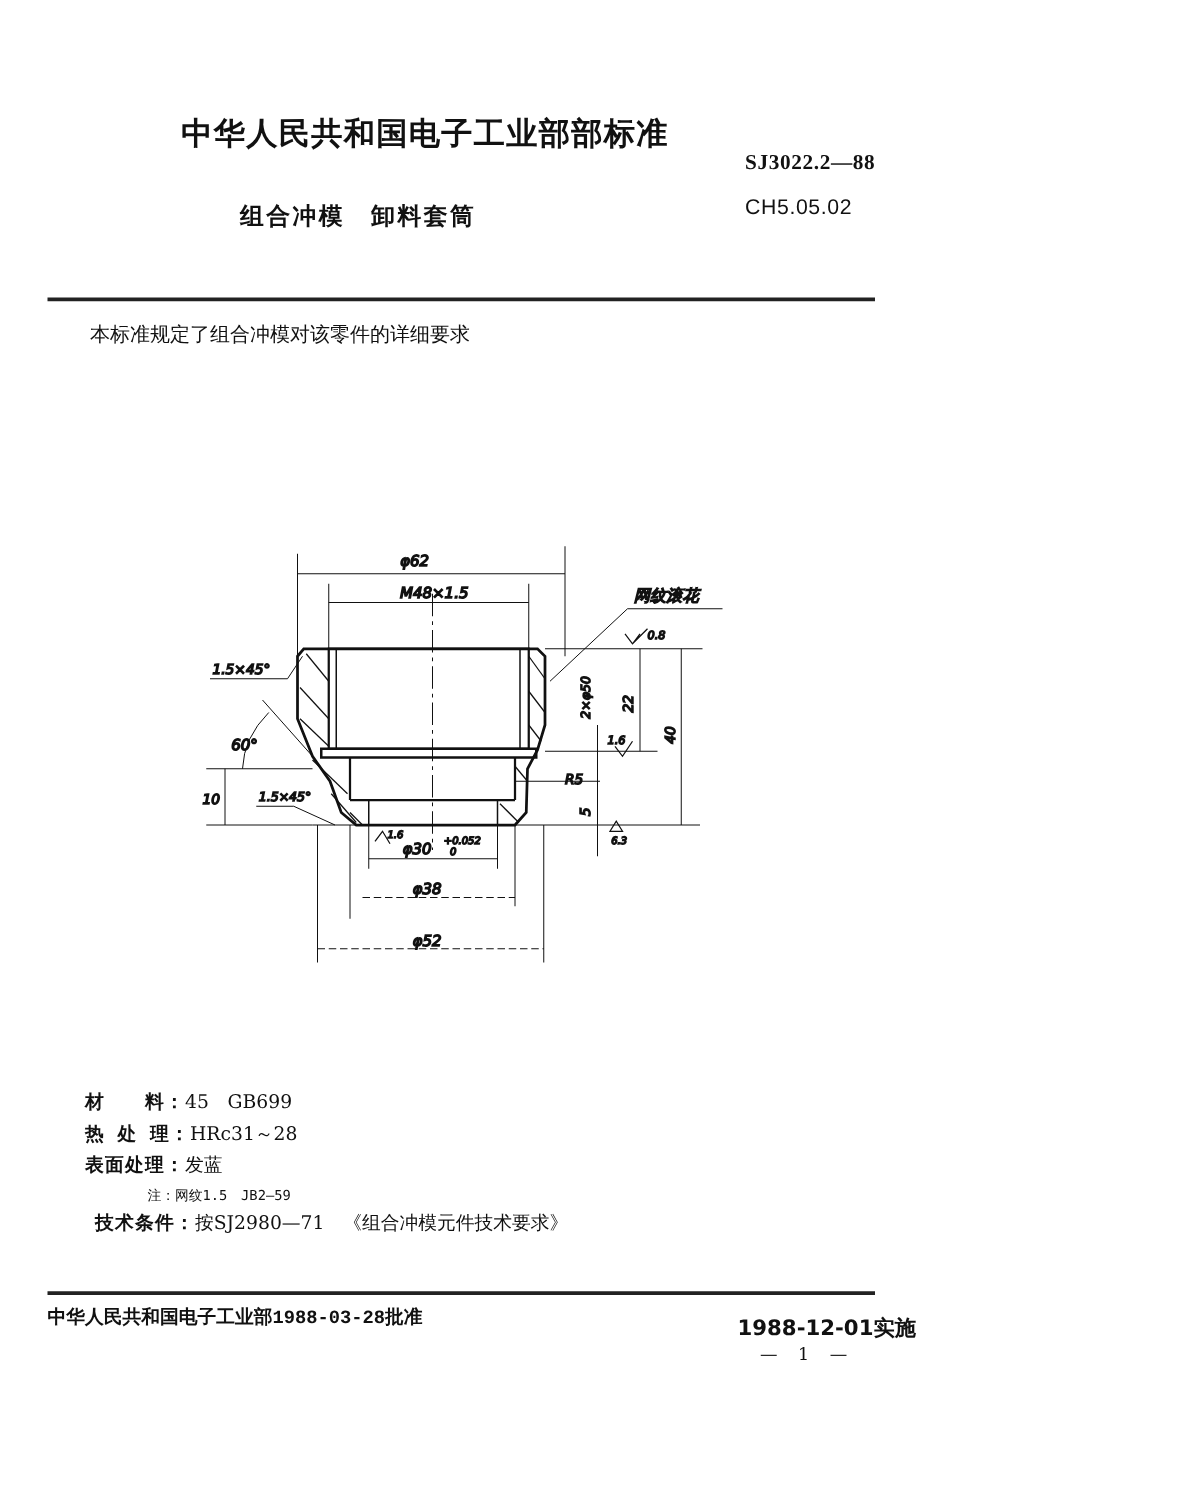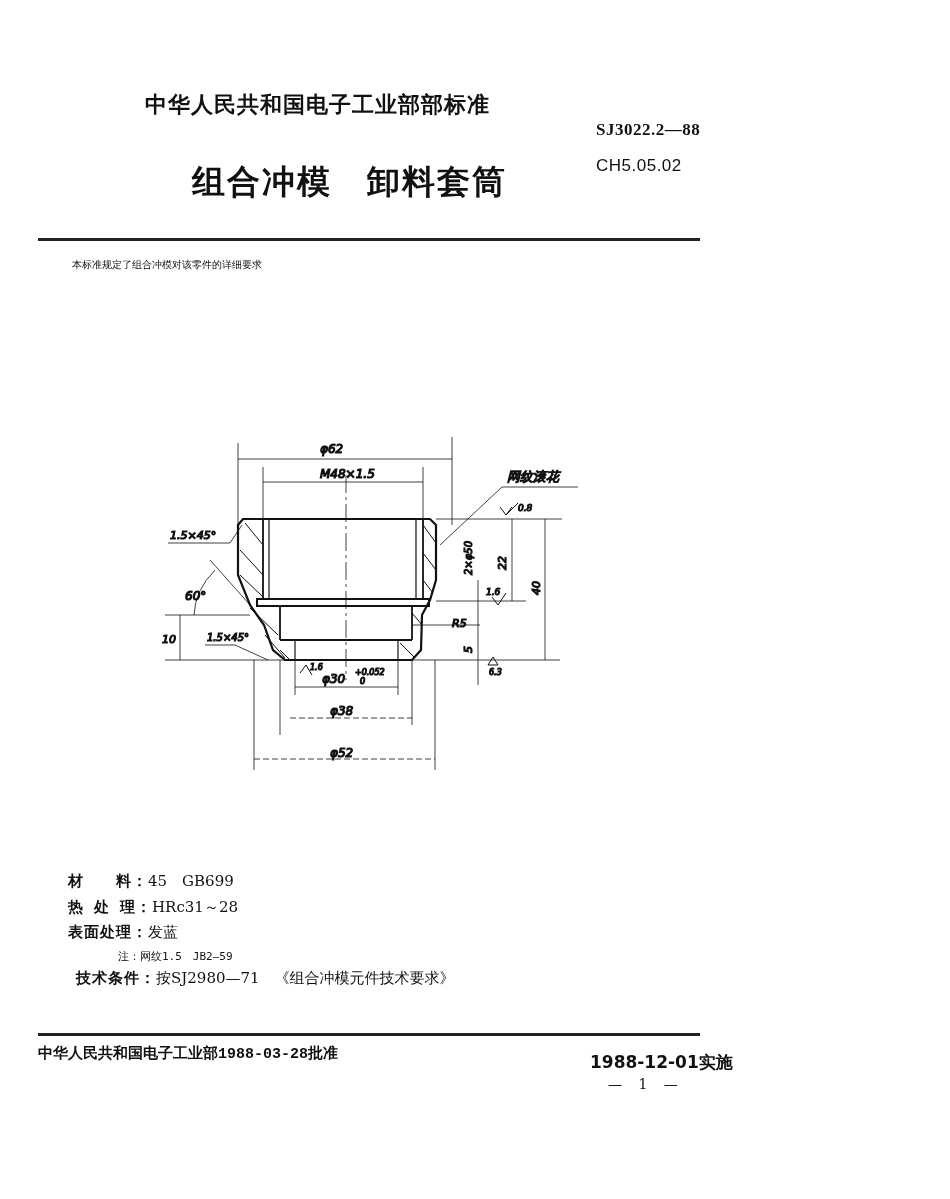--- a/index.html
+++ b/index.html
@@ -1,24 +1,24 @@
 <!DOCTYPE html>
 <html><head>
 <meta charset="utf-8">
 <style>
   html, body { margin:0; padding:0; background:#ffffff; }
   body { width:950px; height:1199px; position:relative; overflow:hidden;
          font-family:"DejaVu Serif", serif; color:#111; }
   .abs { position:absolute; white-space:nowrap; }
-  .h-org { left:145px; top:90px; font-family:"DejaVu Sans", sans-serif; font-weight:bold; font-size:22px; letter-spacing:1px; }
+  .h-org { left:145px; top:90px; font-family:"DejaVu Sans", sans-serif; font-weight:bold; font-size:25px; letter-spacing:1px; }
   .h-code1 { left:596px; top:120px; font-family:"Liberation Serif", serif; font-weight:bold; font-size:17px; letter-spacing:0.5px; }
   .h-code2 { left:596px; top:156px; font-family:Liberation Sans, sans-serif; font-size:17px; letter-spacing:0.5px; }
-  .h-title { left:192px; top:160px; font-family:"DejaVu Sans", sans-serif; font-weight:bold; font-size:33px; letter-spacing:2px; }
+  .h-title { left:192px; top:160px; font-family:"DejaVu Sans", sans-serif; font-weight:bold; font-size:19px; letter-spacing:2px; }
   .rule { position:absolute; left:38px; width:662px; height:3px; background:#222; }
-  .intro { left:72px; top:258px; font-size:10px; }
+  .intro { left:72px; top:258px; font-size:16px; }
   .drawing { position:absolute; left:150px; top:425px; }
   .spec { font-size:15px; }
   .spec b { font-family:Liberation Mono, monospace; font-weight:bold; letter-spacing:1px; }
   .note { font-size:11px; font-family:"DejaVu Sans Mono", monospace; font-weight:normal; }
   .footer-l { left:38px; top:1044px; font-family:Liberation Mono, monospace; font-weight:bold; font-size:15px; }
   .footer-r { left:590px; top:1051px; font-family:"DejaVu Sans", sans-serif; font-weight:bold; font-size:17px; }
   .page { left:608px; top:1076px; font-size:14px; letter-spacing:6px; }
   svg text { font-family:"DejaVu Sans", sans-serif; font-style:italic; fill:#111; }
 </style>
 </head>

